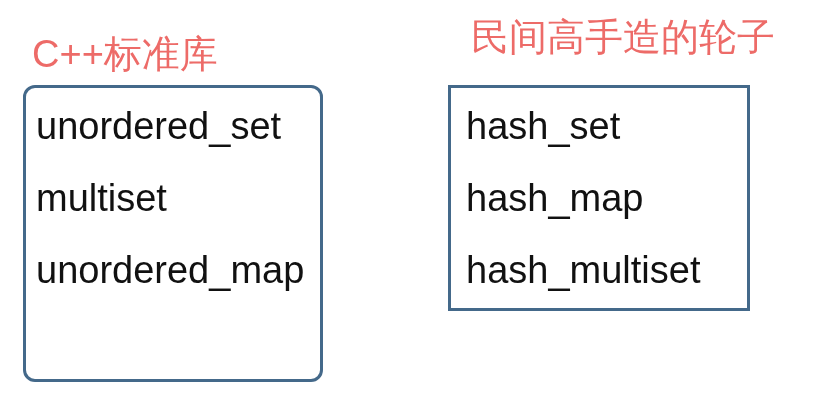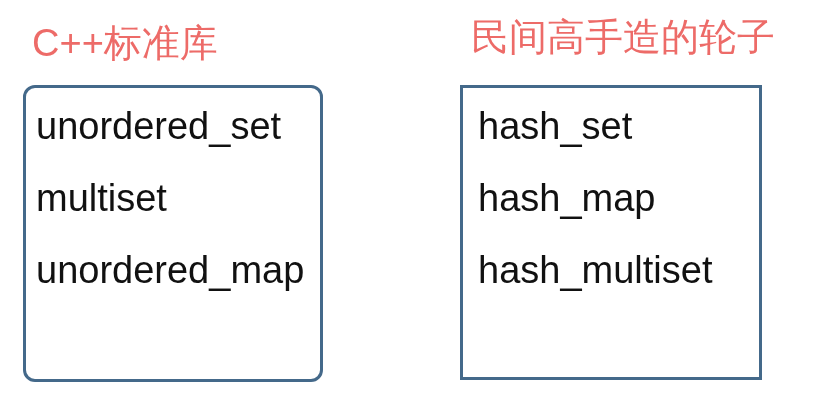--- a/index.html
+++ b/index.html
@@ -22,31 +22,31 @@
     height: 420px;
     background: var(--bg);
   }
   .col-header {
     position: absolute;
     font-size: 38px;
     line-height: 1.15;
     color: var(--accent);
     white-space: nowrap;
   }
-  .header-left  { left: 32px; top: 22px; }
+  .header-left  { left: 32px; top: 33px; }
   .header-right { left: 471px; top: 16px; }
   .list-box {
     position: absolute;
     top: 85px;
     background: var(--bg);
     border: 3px solid var(--border);
     padding-top: 2px;
   }
   .box-left  { left: 23px;  width: 300px; height: 297px; border-radius: 12px; }
-  .box-right { left: 460px; width: 302px; height: 295px; }
+  .box-right { left: 448px; width: 302px; height: 226px; }
   .box-item {
     height: 72px;
     display: flex;
     align-items: center;
     font-size: 38px;
     color: var(--text);
     white-space: nowrap;
   }
   .box-left  .box-item { padding-left: 10px; }
   .box-right .box-item { padding-left: 15px; }

